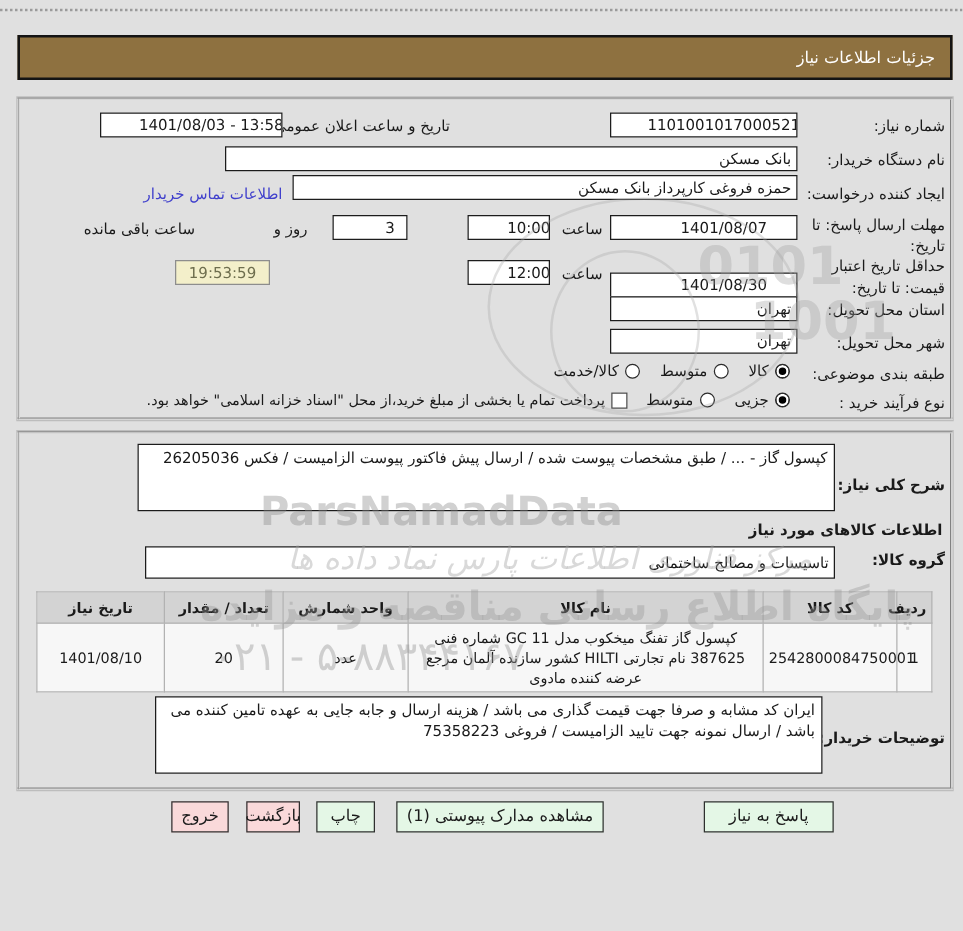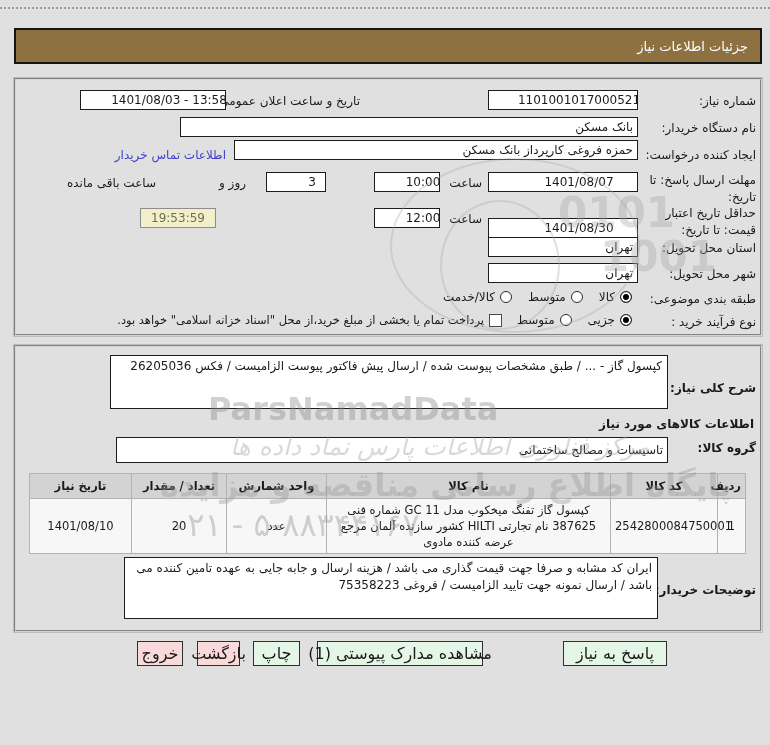--- a/index.html
+++ b/index.html
@@ -54,21 +54,21 @@
     padding:2px 5px; font-size:12px; line-height:1.45;
     text-align:right; overflow:hidden;
   }
   table.goods { border-collapse:collapse; background:#f7f7f7; table-layout:fixed; width:716px; }
   table.goods th, table.goods td { border:1px solid #b2b2b2; font-size:11.5px; padding:3px 4px; text-align:center; }
   table.goods th { background:#d3d3d3; font-weight:bold; height:25px; }
   table.goods td { line-height:1.4; }
   .btn {
     top:641px; height:25px; border:1px solid #2f2f2f;
     display:flex; align-items:center; justify-content:center;
-    font-size:16px; cursor:pointer; white-space:nowrap;
+    font-size:13px; cursor:pointer; white-space:nowrap;
   }
   .btn.green { background:#e4f7e6; }
   .btn.pink  { background:#fad9da; }
   .wm { pointer-events:none; white-space:nowrap; z-index:5; }
   .wm-latin { font-weight:bold; font-size:32px; color:rgba(140,140,140,.40); letter-spacing:0; }
   .wm-fa1 { font-weight:bold; font-size:32px; color:rgba(150,150,150,.38); }
   .wm-fa2 { font-size:25px; font-style:italic; color:rgba(160,160,160,.40); }
   .wm-num { font-size:32px; color:rgba(150,150,150,.42); letter-spacing:2px; }
   .wm-big { font-weight:bold; font-size:42px; color:rgba(160,160,160,.35); }
   .wm-circle { border:2px solid rgba(170,170,170,.35); border-radius:50%; }

